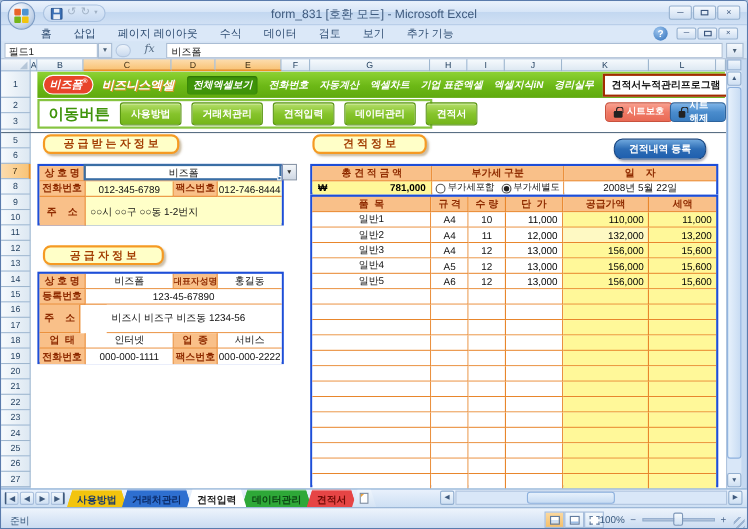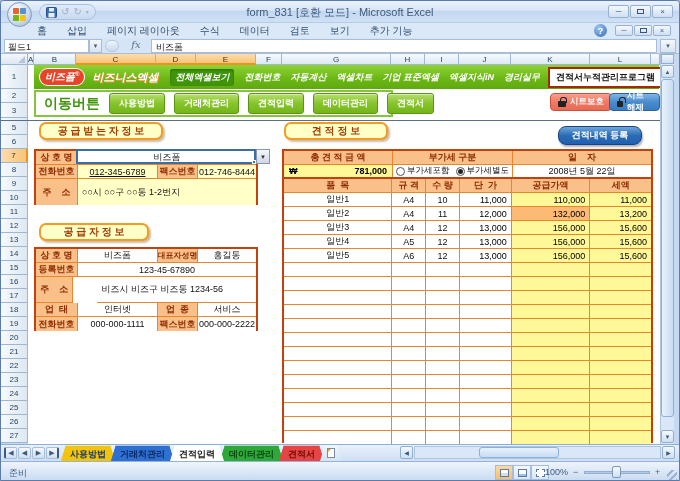--- a/index.html
+++ b/index.html
@@ -97,21 +97,21 @@
     color:#a33e03;font-weight:bold;font-size:10px;white-space:pre;}
 
   
   .trow{display:flex;}
   .cell{border-right:1px solid #e8862c;border-bottom:1px solid #e8862c;display:flex;align-items:center;
     font-size:9px;white-space:pre;overflow:hidden;}
   .cell:last-child{border-right:none;}
   .lbl{background:#f9c089;color:#8f2b00;font-weight:bold;justify-content:center;}
   .vc{background:#fff;color:#111;justify-content:center;}
   .vy{background:#ffffc8;color:#111;justify-content:center;}
-  .otable{position:absolute;border:2px solid #c2410c;background:#fff;}
+  .otable{position:absolute;border:2px solid #1d4ed8;background:#fff;}
   .otable .trow:last-child .cell{border-bottom:none;}
 
   
   .selbox{position:absolute;left:48px;top:84px;width:180px;height:15px;border:2px solid #3a6ea5;z-index:3;}
   .selbox .fill{position:absolute;right:-2px;bottom:-2px;width:4px;height:4px;background:#3a6ea5;border:1px solid #fff;}
   .dropbtn{position:absolute;left:228px;top:84px;width:14px;height:15px;background:linear-gradient(#f4f7fa,#cfd8e4);
     border:1px solid #8a97a8;color:#333;font-size:6px;display:flex;align-items:center;justify-content:center;z-index:3;}
 
   
   .regbtn{position:absolute;left:530px;top:61px;width:84px;height:19px;border-radius:8px;
@@ -318,21 +318,21 @@
 
     <div class="secbox" style="left:11px;top:57px;width:124px;height:18px;">공 급 받 는 자 정 보</div>
 
     <div class="otable" style="left:6px;top:84px;width:224px;height:56px;">
       <div class="trow" style="height:14px;">
         <div class="cell lbl" style="width:42px;">상 호 명</div>
         <div class="cell vc" style="width:178px;">비즈폼</div>
       </div>
       <div class="trow" style="height:14px;">
         <div class="cell lbl" style="width:42px;">전화번호</div>
-        <div class="cell vy" style="width:80px;text-decoration:underline;">012-345-6789</div>
+        <div class="cell vy" style="width:80px;">012-345-6789</div>
         <div class="cell lbl" style="width:40px;">팩스번호</div>
         <div class="cell vy" style="width:58px;">012-746-8444</div>
       </div>
       <div class="trow" style="height:26px;">
         <div class="cell lbl" style="width:42px;">주    소</div>
         <div class="cell vy" style="width:178px;justify-content:flex-start;padding-left:4px;">○○시 ○○구 ○○동 1-2번지</div>
       </div>
     </div>
     <div class="selbox">
         <span class="fill"></span>
@@ -411,21 +411,21 @@
             <div class="cell vc" style="width: 34px; background: rgb(255, 255, 255);">10</div>
             <div class="cell num" style="width: 52px; background: rgb(255, 255, 255);">11,000</div>
             <div class="cell itemy num" style="width: 79px; background: rgb(255, 248, 153);">110,000</div>
             <div class="cell itemy num" style="width: 61px; background: rgb(255, 248, 153);">11,000</div>
           </div>
           <div class="trow" style="height: 14px;">
             <div class="cell vc" style="width: 109px; background: rgb(255, 255, 255);">일반2</div>
             <div class="cell vc" style="width: 34px; background: rgb(255, 255, 255);">A4</div>
             <div class="cell vc" style="width: 34px; background: rgb(255, 255, 255);">11</div>
             <div class="cell num" style="width: 52px; background: rgb(255, 255, 255);">12,000</div>
-            <div class="cell itemy num" style="width: 79px; background: #fdba74;">132,000</div>
+            <div class="cell itemy num" style="width: 79px; background: #fef9c3;">132,000</div>
             <div class="cell itemy num" style="width: 61px; background: rgb(255, 248, 153);">13,200</div>
           </div>
           <div class="trow" style="height: 14px;">
             <div class="cell vc" style="width: 109px; background: rgb(255, 255, 255);">일반3</div>
             <div class="cell vc" style="width: 34px; background: rgb(255, 255, 255);">A4</div>
             <div class="cell vc" style="width: 34px; background: rgb(255, 255, 255);">12</div>
             <div class="cell num" style="width: 52px; background: rgb(255, 255, 255);">13,000</div>
             <div class="cell itemy num" style="width: 79px; background: rgb(255, 248, 153);">156,000</div>
             <div class="cell itemy num" style="width: 61px; background: rgb(255, 248, 153);">15,600</div>
           </div>

